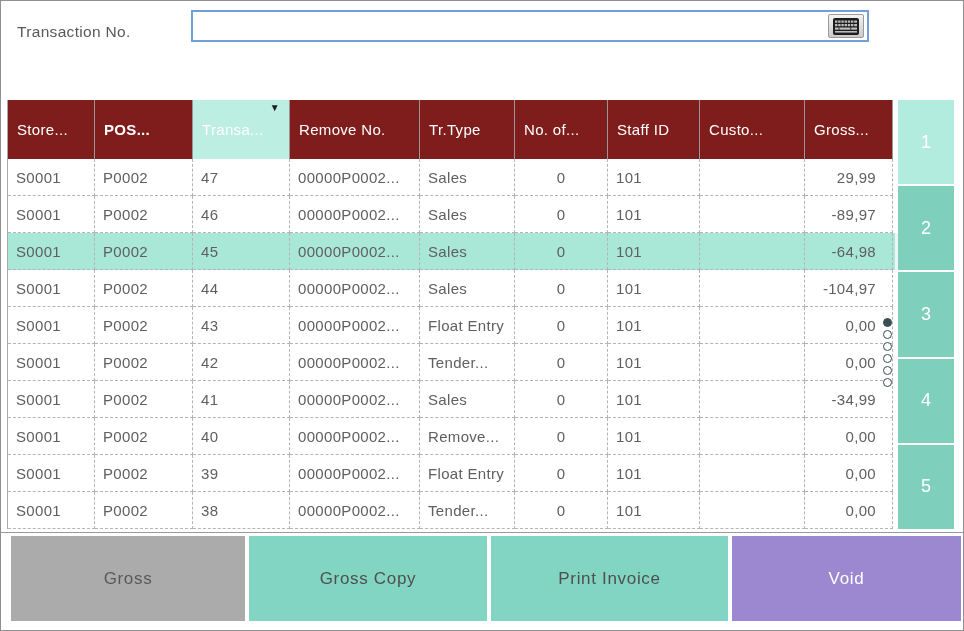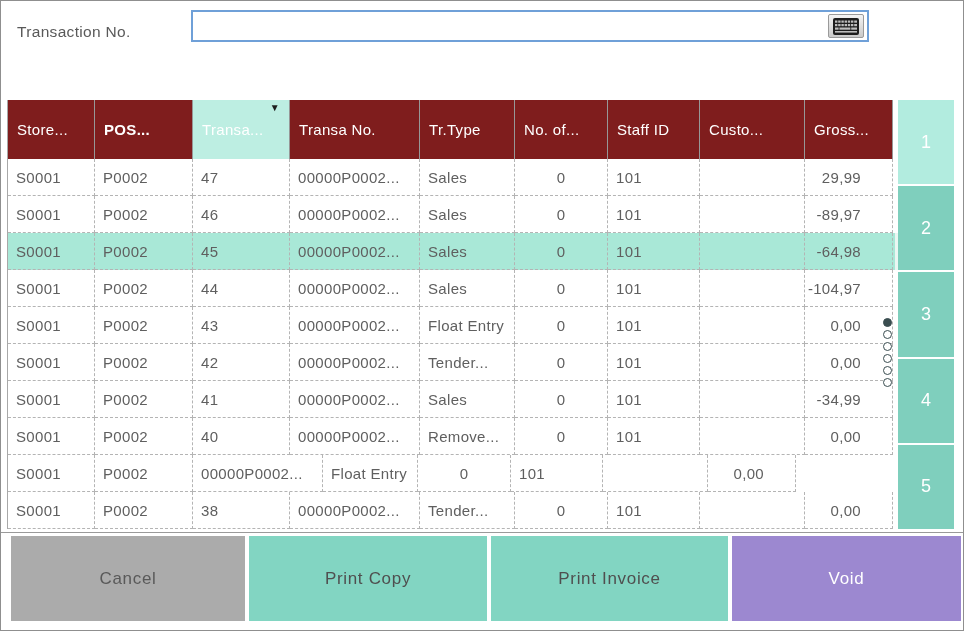--- a/index.html
+++ b/index.html
@@ -50,21 +50,21 @@
   }
   .gbody { display:flex; flex-direction:column; }
   .grow { display:flex; height:37px; background:#ffffff; cursor:pointer; }
   .grow.selected { background:#a9e8d7; }
   .gcell {
     height:100%; border-right:1px dashed #b4b4b4; border-bottom:1px dashed #b4b4b4;
     display:flex; align-items:center; padding:0 8px;
     font-size:15px; color:#5f5f5f; overflow:hidden; white-space:nowrap;
   }
   .gcell.center { justify-content:center; }
-  .gcell.right  { justify-content:flex-end; padding-right:31px; }
+  .gcell.right  { justify-content:flex-end; padding-right:16px; }
 
   .sel-ext { position:absolute; left:894px; top:232px; width:12px; height:37px;
              background:#eaf7f2; }
 
   
   .dots { position:absolute; left:880px; top:317px; width:12px;
           display:flex; flex-direction:column; align-items:center; }
   .dot { width:9px; height:9px; border-radius:50%; margin-bottom:3px;
          border:1.5px solid #3a4d50; background:#ffffff; }
   .dot.active { background:#3a4d50; }
@@ -130,21 +130,21 @@
           <span>Store...</span>
         </div>
         <div class="hcell" style="width: 98px; font-weight: bold;">
           <span>POS...</span>
         </div>
         <div class="hcell sorted" style="width: 97px;">
           <span>Transa...</span>
           <span class="sort-arrow">▼</span>
         </div>
         <div class="hcell" style="width: 130px;">
-          <span>Transa No.</span>
+          <span>Remove No.</span>
         </div>
         <div class="hcell" style="width: 95px; text-align: center;">
           <span>Tr.Type</span>
         </div>
         <div class="hcell" style="width: 93px;">
           <span>No. of...</span>
         </div>
         <div class="hcell" style="width: 92px;">
           <span>Staff ID</span>
         </div>
@@ -240,20 +240,21 @@
           <div class="gcell" style="width: 130px;">00000P0002...</div>
           <div class="gcell" style="width: 95px;">Remove...</div>
           <div class="gcell center" style="width: 93px;">0</div>
           <div class="gcell" style="width: 92px;">101</div>
           <div class="gcell" style="width: 105px;"></div>
           <div class="gcell right" style="width: 88px;">0,00</div>
         </div>
         <div class="grow">
           <div class="gcell" style="width: 87px;">S0001</div>
           <div class="gcell" style="width: 98px;">P0002</div>
+          <div class="gcell" style="width: 97px;">39</div>
           <div class="gcell" style="width: 130px;">00000P0002...</div>
           <div class="gcell" style="width: 95px;">Float Entry</div>
           <div class="gcell center" style="width: 93px;">0</div>
           <div class="gcell" style="width: 92px;">101</div>
           <div class="gcell" style="width: 105px;"></div>
           <div class="gcell right" style="width: 88px;">0,00</div>
         </div>
         <div class="grow">
           <div class="gcell" style="width: 87px;">S0001</div>
           <div class="gcell" style="width: 98px;">P0002</div>
@@ -283,19 +284,19 @@
       <button class="page-btn selected">1</button>
       <button class="page-btn">2</button>
       <button class="page-btn">3</button>
       <button class="page-btn">4</button>
       <button class="page-btn">5</button>
     </div>
 
   <div class="bottom-sep"></div>
 
   <div id="actions">
-      <button class="action-btn action-gray" style="left: 10px; width: 234px;">Cancel</button>
-      <button class="action-btn action-teal" style="left: 248px; width: 238px;">Print Copy</button>
+      <button class="action-btn action-gray" style="left: 10px; width: 234px;">Gross</button>
+      <button class="action-btn action-teal" style="left: 248px; width: 238px;">Gross Copy</button>
       <button class="action-btn action-teal" style="left: 490px; width: 237px;">Print Invoice</button>
       <button class="action-btn action-purple" style="left: 731px; width: 229px;">Void</button>
     </div>
 
 </div>
 
 </body></html>

